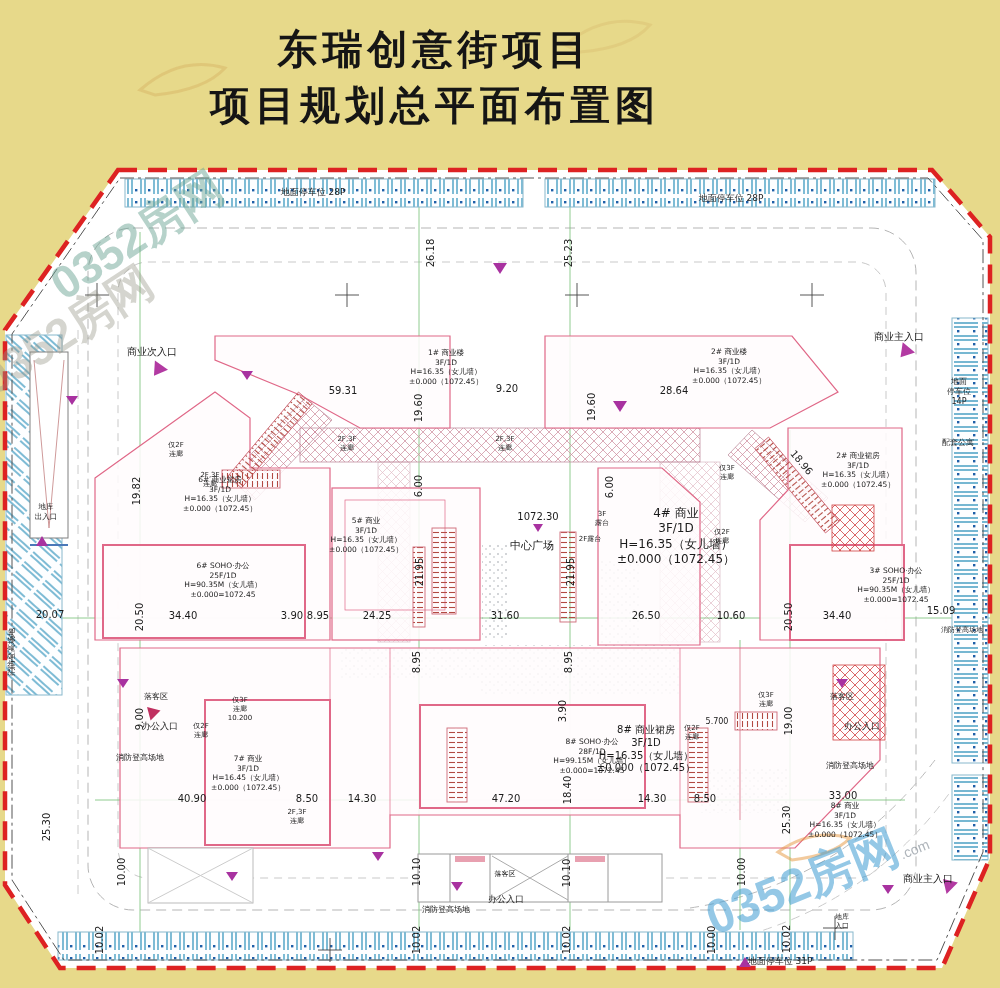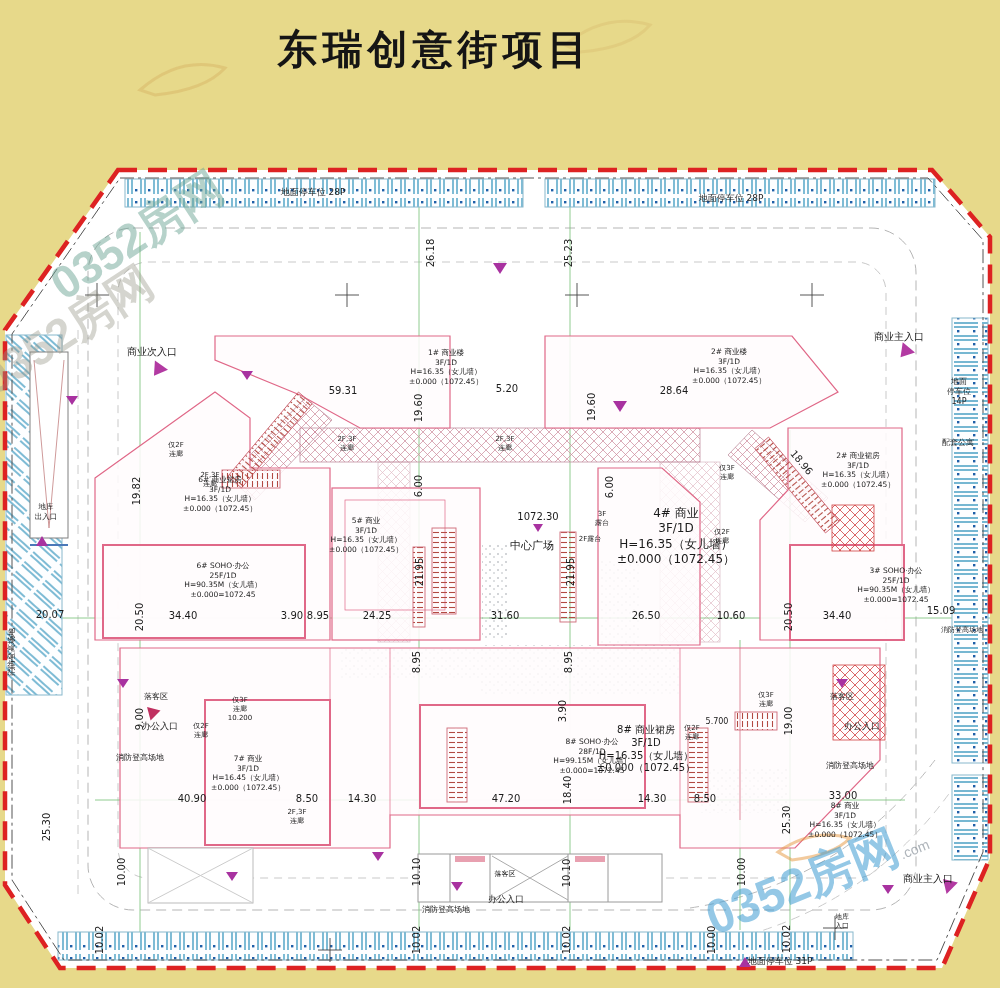--- a/index.html
+++ b/index.html
@@ -193,20 +193,21 @@
     </g>
 
     <g fill="none" stroke-width="3">
       <path d="M140,90 Q180,55 225,68 Q205,90 155,95 Z" stroke="rgba(216,184,106,0.55)"></path>
       <path d="M565,45 Q605,12 650,25 Q630,48 580,52 Z" stroke="rgba(216,184,106,0.35)"></path>
       <path d="M778,852 Q812,828 850,838 Q834,855 792,860 Z" stroke="rgba(230,150,60,0.5)"></path>
     </g>
   </svg>
 
   <div class="title-line" id="title1">东瑞创意街项目</div>
+  <div class="title-line" id="title2">项目规划总平面布置图</div>
 
   <div class="wm" id="wm-tl"><span>0352房网</span></div>
   <div class="wm" id="wm-tl2"><span>0352房网</span></div>
   <div class="wm" id="wm-br"><span>0352房网</span><span class="suffix">.com</span></div>
 
   <div id="labels">
       <div class="lbl" style="left: 313px; top: 193px; font-size: 9px; transform: translate(-50%, -50%);">地面停车位 28P</div>
       <div class="lbl" style="left: 731px; top: 199px; font-size: 9px; transform: translate(-50%, -50%);">地面停车位 28P</div>
       <div class="lbl" style="left: 780px; top: 962px; font-size: 9px; transform: translate(-50%, -50%);">地面停车位 31P</div>
       <div class="lbl" style="left: 959px; top: 392px; font-size: 8px; transform: translate(-50%, -50%);">地面
@@ -302,21 +303,21 @@
 连廊
 10.200</div>
       <div class="lbl" style="left: 692px; top: 733px; font-size: 7px; transform: translate(-50%, -50%);">仅2F
 连廊</div>
       <div class="lbl" style="left: 717px; top: 722px; font-size: 8px; transform: translate(-50%, -50%);">5.700</div>
       <div class="lbl" style="left: 766px; top: 700px; font-size: 7px; transform: translate(-50%, -50%);">仅3F
 连廊</div>
       <div class="lbl" style="left: 297px; top: 817px; font-size: 7px; transform: translate(-50%, -50%);">2F,3F
 连廊</div>
       <div class="lbl" style="left: 343px; top: 391px; font-size: 10px; transform: translate(-50%, -50%);">59.31</div>
-      <div class="lbl" style="left: 507px; top: 389px; font-size: 10px; transform: translate(-50%, -50%);">5.20</div>
+      <div class="lbl" style="left: 507px; top: 389px; font-size: 10px; transform: translate(-50%, -50%);">9.20</div>
       <div class="lbl" style="left: 674px; top: 391px; font-size: 10px; transform: translate(-50%, -50%);">28.64</div>
       <div class="lbl" style="left: 50px; top: 615px; font-size: 10px; transform: translate(-50%, -50%);">20.07</div>
       <div class="lbl" style="left: 183px; top: 616px; font-size: 10px; transform: translate(-50%, -50%);">34.40</div>
       <div class="lbl" style="left: 292px; top: 616px; font-size: 10px; transform: translate(-50%, -50%);">3.90</div>
       <div class="lbl" style="left: 318px; top: 616px; font-size: 10px; transform: translate(-50%, -50%);">8.95</div>
       <div class="lbl" style="left: 377px; top: 616px; font-size: 10px; transform: translate(-50%, -50%);">24.25</div>
       <div class="lbl" style="left: 505px; top: 616px; font-size: 10px; transform: translate(-50%, -50%);">31.60</div>
       <div class="lbl" style="left: 646px; top: 616px; font-size: 10px; transform: translate(-50%, -50%);">26.50</div>
       <div class="lbl" style="left: 731px; top: 616px; font-size: 10px; transform: translate(-50%, -50%);">10.60</div>
       <div class="lbl" style="left: 837px; top: 616px; font-size: 10px; transform: translate(-50%, -50%);">34.40</div>

